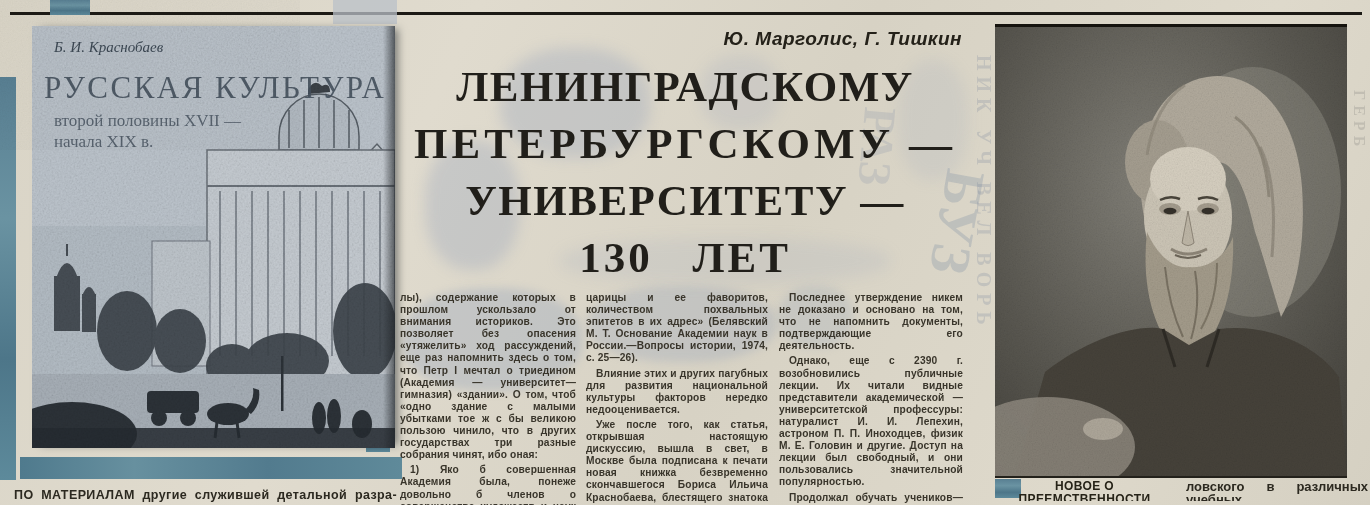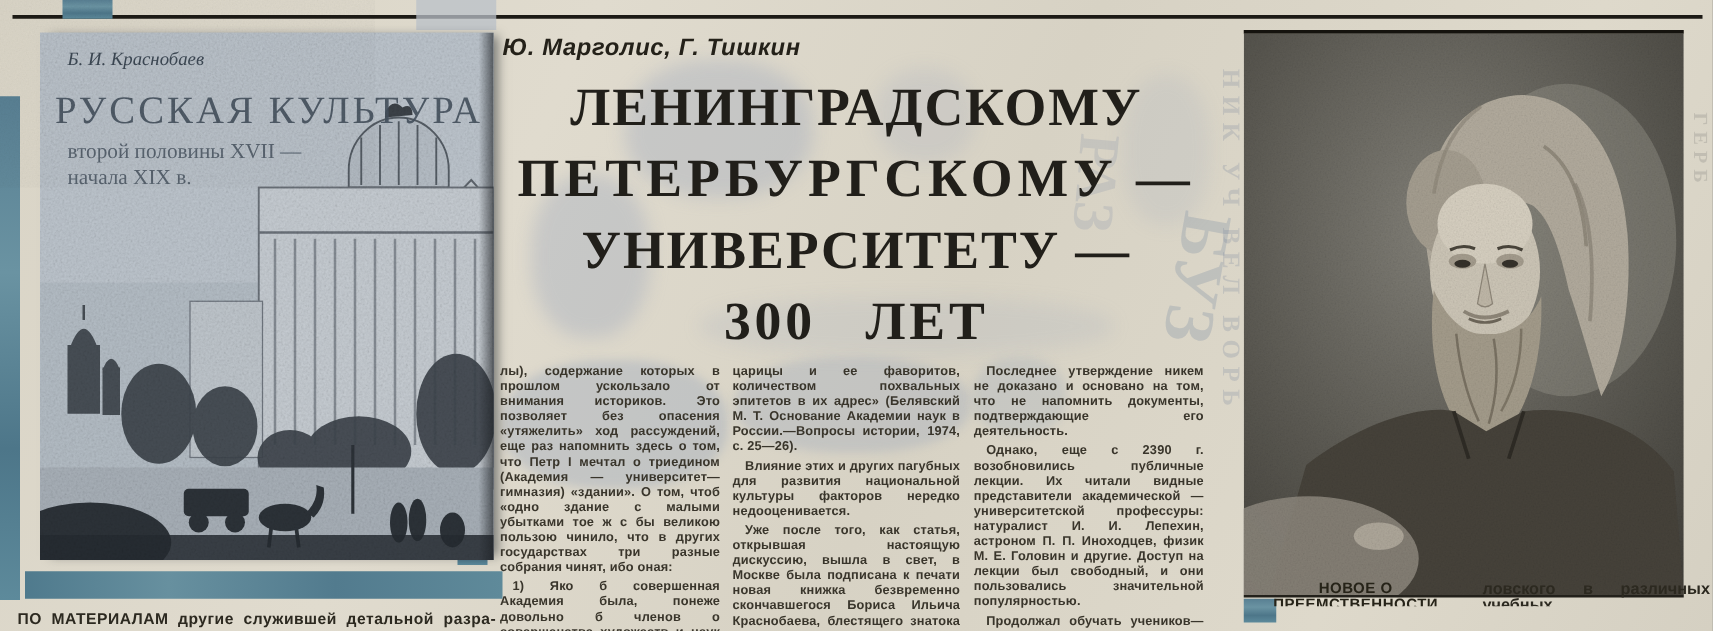--- a/index.html
+++ b/index.html
@@ -18,21 +18,21 @@
   .gray-patch{position:absolute;left:333px;top:0;width:64px;height:24px;background:#b9c0c8;opacity:.75;}
   
   .stain{position:absolute;background:rgba(148,162,186,.32);border-radius:45%;filter:blur(7px);z-index:2;}
   .bleed{position:absolute;color:rgba(112,130,158,.26);font-family:"Liberation Serif",serif;
          font-weight:bold;z-index:1;white-space:nowrap;}
   
   .cover{position:absolute;left:32px;top:26px;width:363px;height:422px;z-index:5;
          box-shadow:6px 0 8px -3px rgba(40,45,50,.55);}
   .cover svg{display:block;}
   
-  .byline{position:absolute;left:402px;top:28px;width:560px;z-index:6;
+  .byline{position:absolute;left:402px;top:28px;width:560px;text-align:right;z-index:6;
           font-size:19px;font-weight:bold;font-style:italic;color:#242119;letter-spacing:.5px;}
   .headline{position:absolute;left:402px;top:58px;width:566px;text-align:center;z-index:6;
             font-family:"Liberation Serif",serif;font-weight:bold;color:#211f1a;}
   .headline div{font-size:43px;line-height:57px;letter-spacing:1.5px;white-space:nowrap;}
   .headline div:nth-child(2){letter-spacing:4px;}
   .headline div:nth-child(4){letter-spacing:3px;word-spacing:26px;}
   
   .cols{position:absolute;left:400px;top:292px;width:566px;height:213px;overflow:hidden;z-index:5;
         display:flex;}
   .col{font-size:10.2px;line-height:12.1px;font-weight:bold;color:#39352b;text-align:justify;
@@ -42,21 +42,21 @@
   .col3{width:184px;}
   .col p{margin:0 0 3px 0;text-indent:10px;}
   .col p.cont{text-indent:0;}
   
   .portrait{position:absolute;left:995px;top:24px;width:352px;height:454px;z-index:5;
             border-top:3px solid #15130e;border-bottom:2px solid #23211b;box-sizing:border-box;}
   .portrait svg{display:block;}
   
   .strip-left{position:absolute;left:14px;top:488px;width:383px;height:17px;overflow:hidden;z-index:6;
       font-size:12.5px;font-weight:bold;color:#2c2920;text-align:justify;text-align-last:justify;letter-spacing:.4px;}
-  .caption{position:absolute;left:995px;top:464px;width:373px;height:21px;z-index:6;display:flex;}
+  .caption{position:absolute;left:995px;top:480px;width:373px;height:21px;z-index:6;display:flex;}
   .cap-title{width:180px;text-align:center;font-size:12px;line-height:13px;font-weight:bold;
              color:#262318;letter-spacing:.4px;overflow:hidden;height:21px;}
   .cap-text{margin-left:12px;width:183px;font-size:13px;line-height:13px;font-weight:bold;
             color:#2c2920;text-align:justify;text-align-last:justify;overflow:hidden;height:21px;}
   .grain{position:absolute;inset:0;z-index:50;pointer-events:none;opacity:.13;mix-blend-mode:multiply;}
 </style>
 </head>
 <body>
 
 <div class="page">
@@ -167,21 +167,21 @@
       <rect x="351" width="12" height="422" fill="url(#egrad)"></rect>
       <rect width="363" height="422" filter="url(#cgrain)" opacity=".35" style="mix-blend-mode:multiply"></rect>
     </svg>
   </div>
 
   <div class="byline">Ю. Марголис, Г. Тишкин</div>
   <div class="headline">
     <div>ЛЕНИНГРАДСКОМУ</div>
     <div>ПЕТЕРБУРГСКОМУ —</div>
     <div>УНИВЕРСИТЕТУ —</div>
-    <div>300 ЛЕТ</div>
+    <div>130 ЛЕТ</div>
   </div>
 
   <div class="cols">
     <div class="col col1">
       <p class="cont">лы), содержание которых в прошлом ускользало от внимания историков. Это позволяет без опасения «утяжелить» ход рассуждений, еще раз напомнить здесь о том, что Петр I мечтал о триедином (Академия — университет—гимназия) «здании». О том, чтоб «одно здание с малыми убытками тое ж с бы великою пользою чинило, что в других государствах три разные собрания чинят, ибо оная:</p>
       <p>1) Яко б совершенная Академия была, понеже довольно б членов о совершенстве художеств и наук трудились.</p>
 
     </div>
     <div class="col col2">
       <p class="cont">царицы и ее фаворитов, количеством похвальных эпитетов в их адрес» (Белявский М. Т. Основание Академии наук в России.—Вопросы истории, 1974, с. 25—26).</p>

